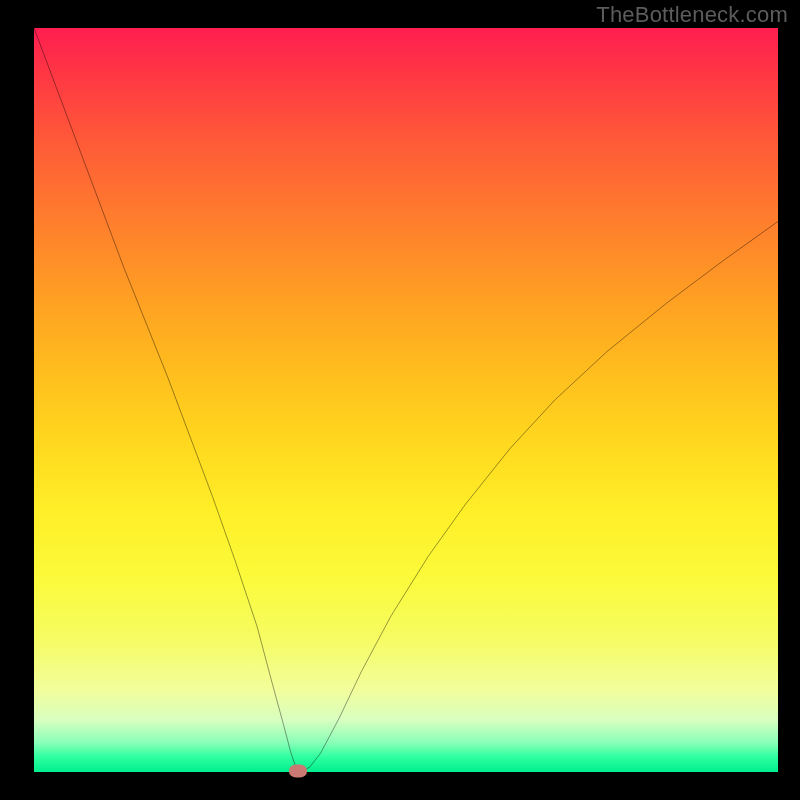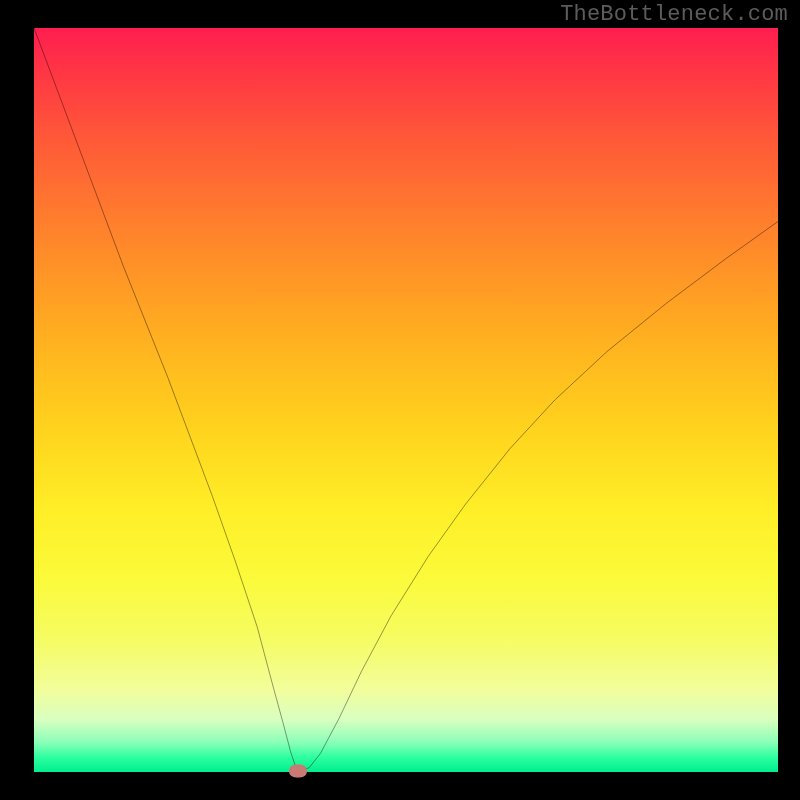--- a/index.html
+++ b/index.html
@@ -19,21 +19,20 @@
   }
   .watermark {
     position: absolute;
     top: 2px;
     right: 12px;
     color: #5c5c5c;
     font-size: 22px;
     font-weight: 500;
     letter-spacing: 0.2px;
     z-index: 5;
-    font-family: Liberation Mono, monospace;
   }
   .plot {
     position: absolute;
     left: 34px;
     top: 28px;
     width: 744px;
     height: 744px;
     background: linear-gradient(to bottom,
       #ff1e50 0%,
       #ff3644 6%,

